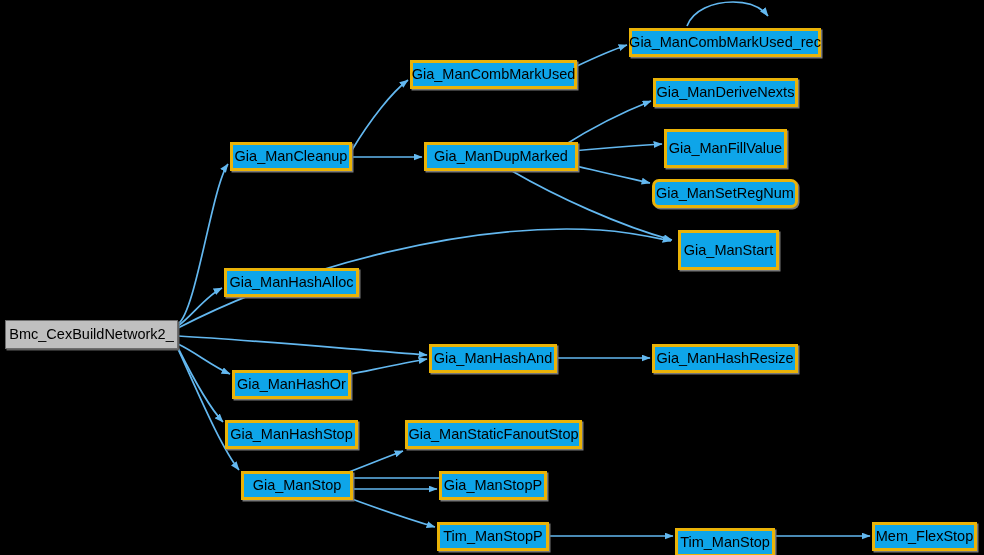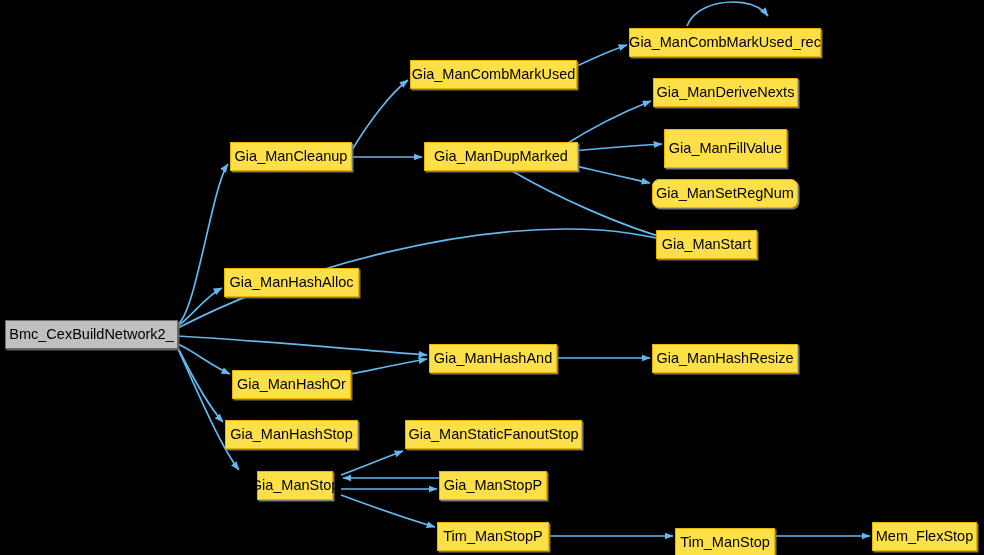--- a/index.html
+++ b/index.html
@@ -10,22 +10,22 @@
     overflow:hidden;
     font-family:"Liberation Sans", sans-serif;
   }
   #edges{position:absolute;left:0;top:0;width:984px;height:555px;}
   .node{
     position:absolute;
     box-sizing:border-box;
     display:flex;
     align-items:center;
     justify-content:center;
-    background:#fde047;
-    border:1px solid #eab308;
+    background:#0ea5e9;
+    border:3px solid #eab308;
     box-shadow:1.5px 1.5px 0 0 #787878;
     color:#000;
     font-size:14.5px;
     line-height:1;
     white-space:nowrap;
     letter-spacing:0px;
   }
   .node.root{
     background:#bfbfbf;
     border:1px solid #6e6e6e;
@@ -86,42 +86,42 @@
       </div>
       <div class="node" style="left: 653px; top: 78px; width: 145px; height: 29px;">
         <span>Gia_ManDeriveNexts</span>
       </div>
       <div class="node" style="left: 664px; top: 129px; width: 123px; height: 39px;">
         <span>Gia_ManFillValue</span>
       </div>
       <div class="node" style="left: 652px; top: 179px; width: 146px; height: 29px; border-radius: 7px;">
         <span>Gia_ManSetRegNum</span>
       </div>
-      <div class="node" style="left: 656px; top: 230px; width: 101px; height: 29px;">
+      <div class="node" style="left: 678px; top: 230px; width: 101px; height: 40px;">
         <span>Gia_ManStart</span>
       </div>
       <div class="node" style="left: 224px; top: 268px; width: 135px; height: 29px;">
         <span>Gia_ManHashAlloc</span>
       </div>
       <div class="node" style="left: 429px; top: 344px; width: 128px; height: 29px;">
         <span>Gia_ManHashAnd</span>
       </div>
       <div class="node" style="left: 652px; top: 344px; width: 146px; height: 29px;">
         <span>Gia_ManHashResize</span>
       </div>
       <div class="node" style="left: 232px; top: 370px; width: 119px; height: 29px;">
         <span>Gia_ManHashOr</span>
       </div>
       <div class="node" style="left: 225px; top: 420px; width: 133px; height: 29px;">
         <span>Gia_ManHashStop</span>
       </div>
       <div class="node" style="left: 405px; top: 420px; width: 177px; height: 29px;">
         <span>Gia_ManStaticFanoutStop</span>
       </div>
-      <div class="node" style="left: 257px; top: 471px; width: 76px; height: 29px; align-items: center;">
+      <div class="node" style="left: 241px; top: 471px; width: 112px; height: 29px; align-items: center;">
         <span>Gia_ManStop</span>
       </div>
       <div class="node" style="left: 439px; top: 471px; width: 108px; height: 29px;">
         <span>Gia_ManStopP</span>
       </div>
       <div class="node" style="left: 437px; top: 522px; width: 112px; height: 29px;">
         <span>Tim_ManStopP</span>
       </div>
       <div class="node" style="left: 675px; top: 528px; width: 100px; height: 29px;">
         <span>Tim_ManStop</span>

